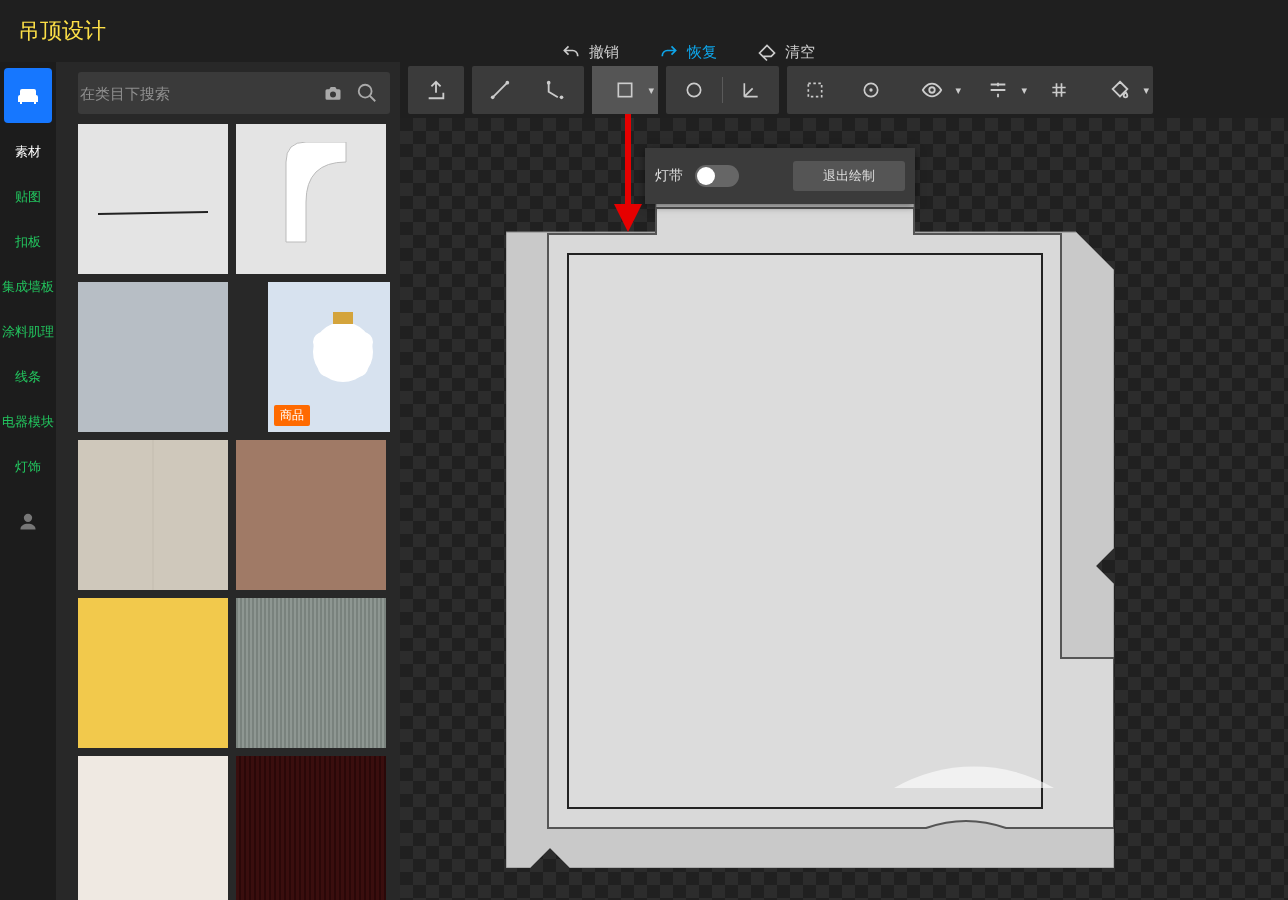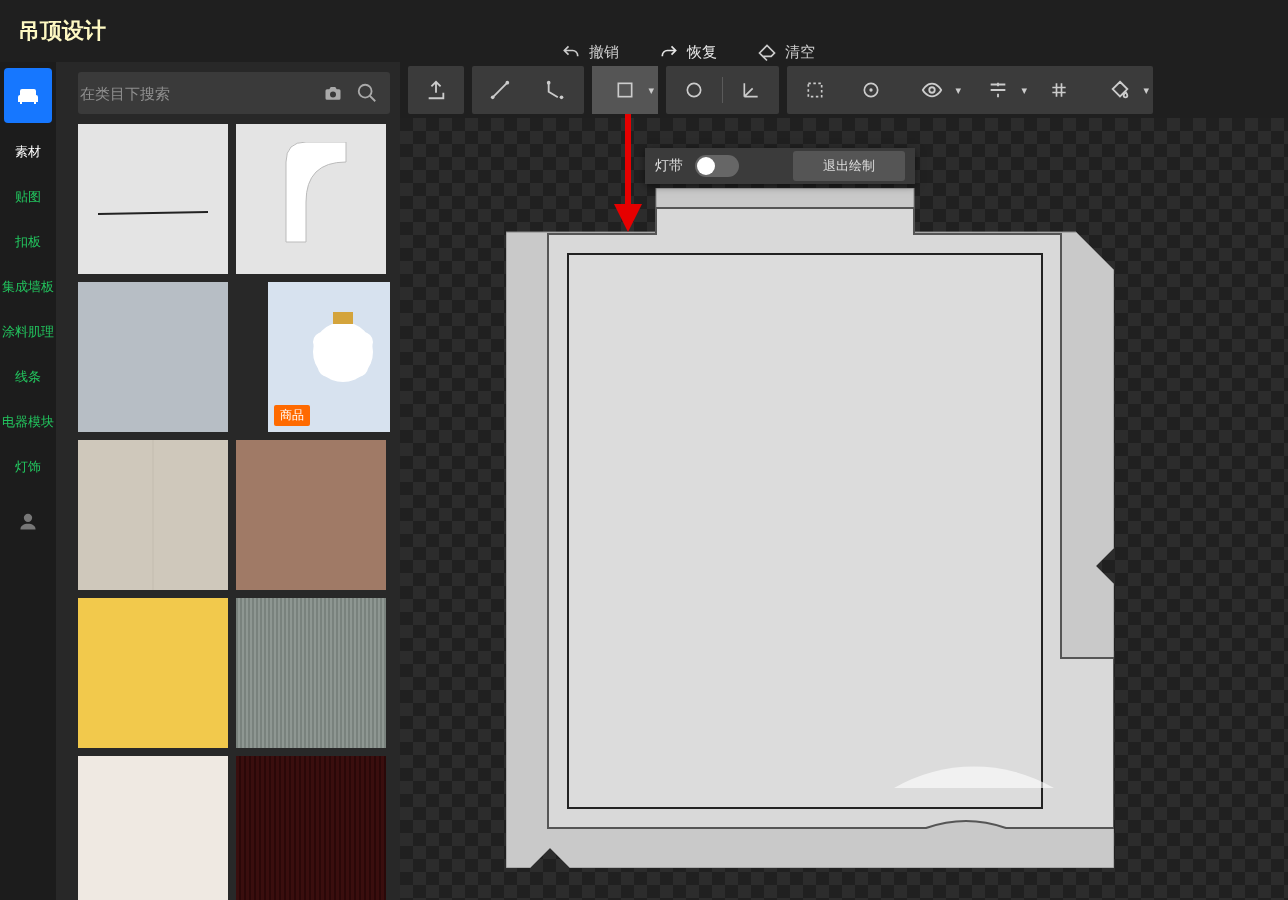--- a/index.html
+++ b/index.html
@@ -1,23 +1,23 @@
 <!DOCTYPE html>
 <html><head>
 <meta charset="utf-8">
 <style>
 * { margin:0; padding:0; box-sizing:border-box; font-family:"Microsoft YaHei",Arial,sans-serif; }
 body { width:1288px; height:900px; background:#1f1f1f; color:#e6e6e6; overflow:hidden; position:relative; }
 
 
 .topbar { height:62px; display:flex; align-items:center; padding:0 18px; background:#1f1f1f; }
-.app-title { font-size:22px; font-weight:bold; color:#fef9c3; flex:0 0 auto; }
+.app-title { font-size:22px; font-weight:normal; color:#fde047; flex:0 0 auto; }
 .top-center { flex:1; display:flex; justify-content:center; gap:40px; }
 .top-act { display:flex; align-items:center; gap:8px; font-size:15px; color:#ccc; cursor:pointer;margin-top:43px; }
-.top-act.disabled { color:#e5e5e5; }
+.top-act.disabled { color:#0ea5e9; }
 .top-act svg { width:20px; height:20px; }
 
 
 .rail { position:absolute; left:0; top:62px; width:56px; bottom:0; background:#1c1c1c; text-align:center; }
 .rail-btn { height:45px; display:flex; flex-direction:column; align-items:center; justify-content:center; font-size:13px; color:#22c55e; cursor:pointer; }
 .rail-btn.icon-only { height:55px; }
 .rail-btn.active-blue { background:#1677ff; border-radius:4px; margin:6px 4px; color:#fff; }
 .rail-btn.active-text { color:#fff; font-weight:500; }
 .rail-person { margin-top:10px; height:45px; display:flex; align-items:center; justify-content:center; color:#777; }
 
@@ -43,21 +43,21 @@
 .chev { position:absolute; right:4px; font-size:11px; color:#ccc; }
 
 
 .canvas { position:absolute; left:400px; top:118px; right:0; bottom:0;
   background-color:#202020;
   background-image:
     linear-gradient(45deg,#2c2c2c 25%,transparent 25%,transparent 75%,#2c2c2c 75%),
     linear-gradient(45deg,#2c2c2c 25%,transparent 25%,transparent 75%,#2c2c2c 75%);
   background-size:26px 26px; background-position:0 0,13px 13px;
 }
-.floating-bar { position:absolute; left:645px; top:148px; width:270px; height:36px; background:#3b3b3b; box-shadow:0 2px 8px rgba(0,0,0,.5); display:flex; align-items:center; padding:0 10px; gap:12px; z-index:5; }
+.floating-bar { position:absolute; left:645px; top:148px; width:270px; height:56px; background:#3b3b3b; box-shadow:0 2px 8px rgba(0,0,0,.5); display:flex; align-items:center; padding:0 10px; gap:12px; z-index:5; }
 .switch-label { font-size:14px; color:#ddd; }
 .switch { width:44px; height:22px; background:#666; border-radius:11px; position:relative; }
 .switch .knob { width:18px; height:18px; background:#fff; border-radius:50%; position:absolute; top:2px; left:2px; }
 .exit-btn { margin-left:auto; background:#555; color:#ddd; font-size:13px; padding:6px 30px; border-radius:3px; cursor:pointer; }
 
 
 .room-outer { position:absolute; left:506px; top:188px; width:608px; height:680px; }
 .arrow { position:absolute; left:608px; top:114px; z-index:6; }
 
 

